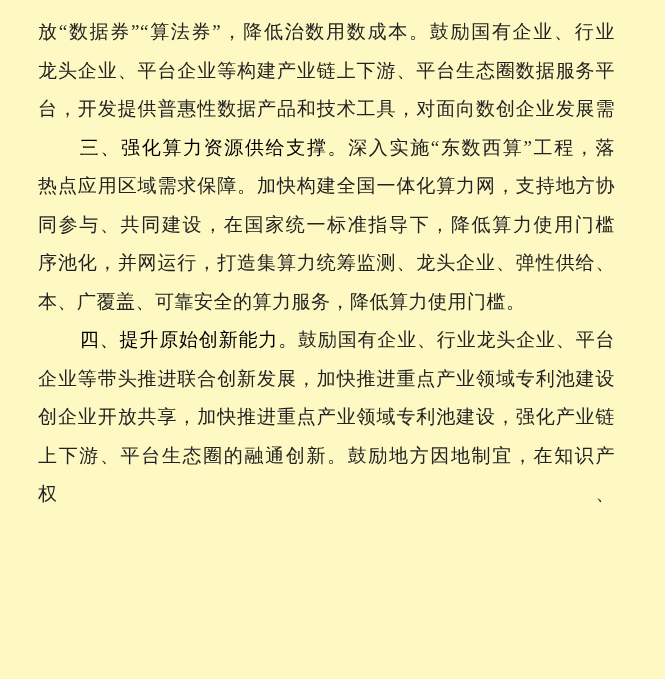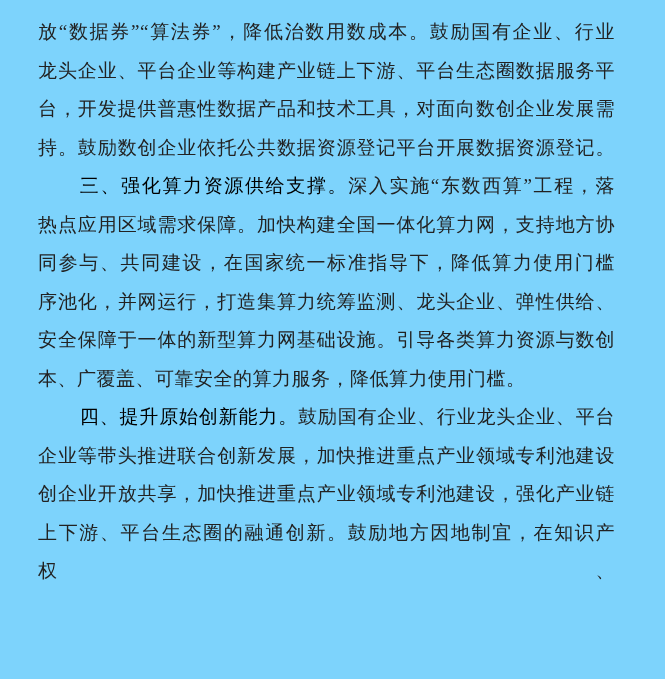--- a/index.html
+++ b/index.html
@@ -4,21 +4,21 @@
 <style>
   html, body {
     margin: 0;
     padding: 0;
     background: #ffffff;
   }
   .page {
     position: relative;
     width: 665px;
     height: 679px;
-    background: #7dd3fc;
+    background: #fef9c3;
     overflow: hidden;
     box-sizing: border-box;
     padding: 13px 50px 0 38px;
     font-family: "Liberation Serif", "DejaVu Serif", serif;
   }
   .line {
     font-size: 19px;
     line-height: 38.5px;
     color: #222222;
     text-align: justify;
@@ -39,26 +39,24 @@
     font-family: "Liberation Sans", "DejaVu Sans", sans-serif;
   }
 </style>
 </head>
 <body>
 
 <div class="page">
   <div class="line">放“数据券”“算法券”，降低治数用数成本。鼓励国有企业、行业</div>
   <div class="line">龙头企业、平台企业等构建产业链上下游、平台生态圈数据服务平</div>
   <div class="line">台，开发提供普惠性数据产品和技术工具，对面向数创企业发展需</div>
-  <div class="line">持。鼓励数创企业依托公共数据资源登记平台开展数据资源登记。</div>
 
   <div class="line head"><span class="head-bold">三、强化算力资源供给支撑。</span><span>深入实施“东数西算”工程，落</span></div>
   <div class="line">热点应用区域需求保障。加快构建全国一体化算力网，支持地方协</div>
   <div class="line">同参与、共同建设，在国家统一标准指导下，降低算力使用门槛</div>
   <div class="line">序池化，并网运行，打造集算力统筹监测、龙头企业、弹性供给、</div>
-  <div class="line">安全保障于一体的新型算力网基础设施。引导各类算力资源与数创</div>
   <div class="line short">本、广覆盖、可靠安全的算力服务，降低算力使用门槛。</div>
 
   <div class="line head"><span class="head-bold">四、提升原始创新能力。</span><span>鼓励国有企业、行业龙头企业、平台</span></div>
   <div class="line">企业等带头推进联合创新发展，加快推进重点产业领域专利池建设</div>
   <div class="line">创企业开放共享，加快推进重点产业领域专利池建设，强化产业链</div>
   <div class="line">上下游、平台生态圈的融通创新。鼓励地方因地制宜，在知识产权、</div>
 </div>
 
 </body></html>

